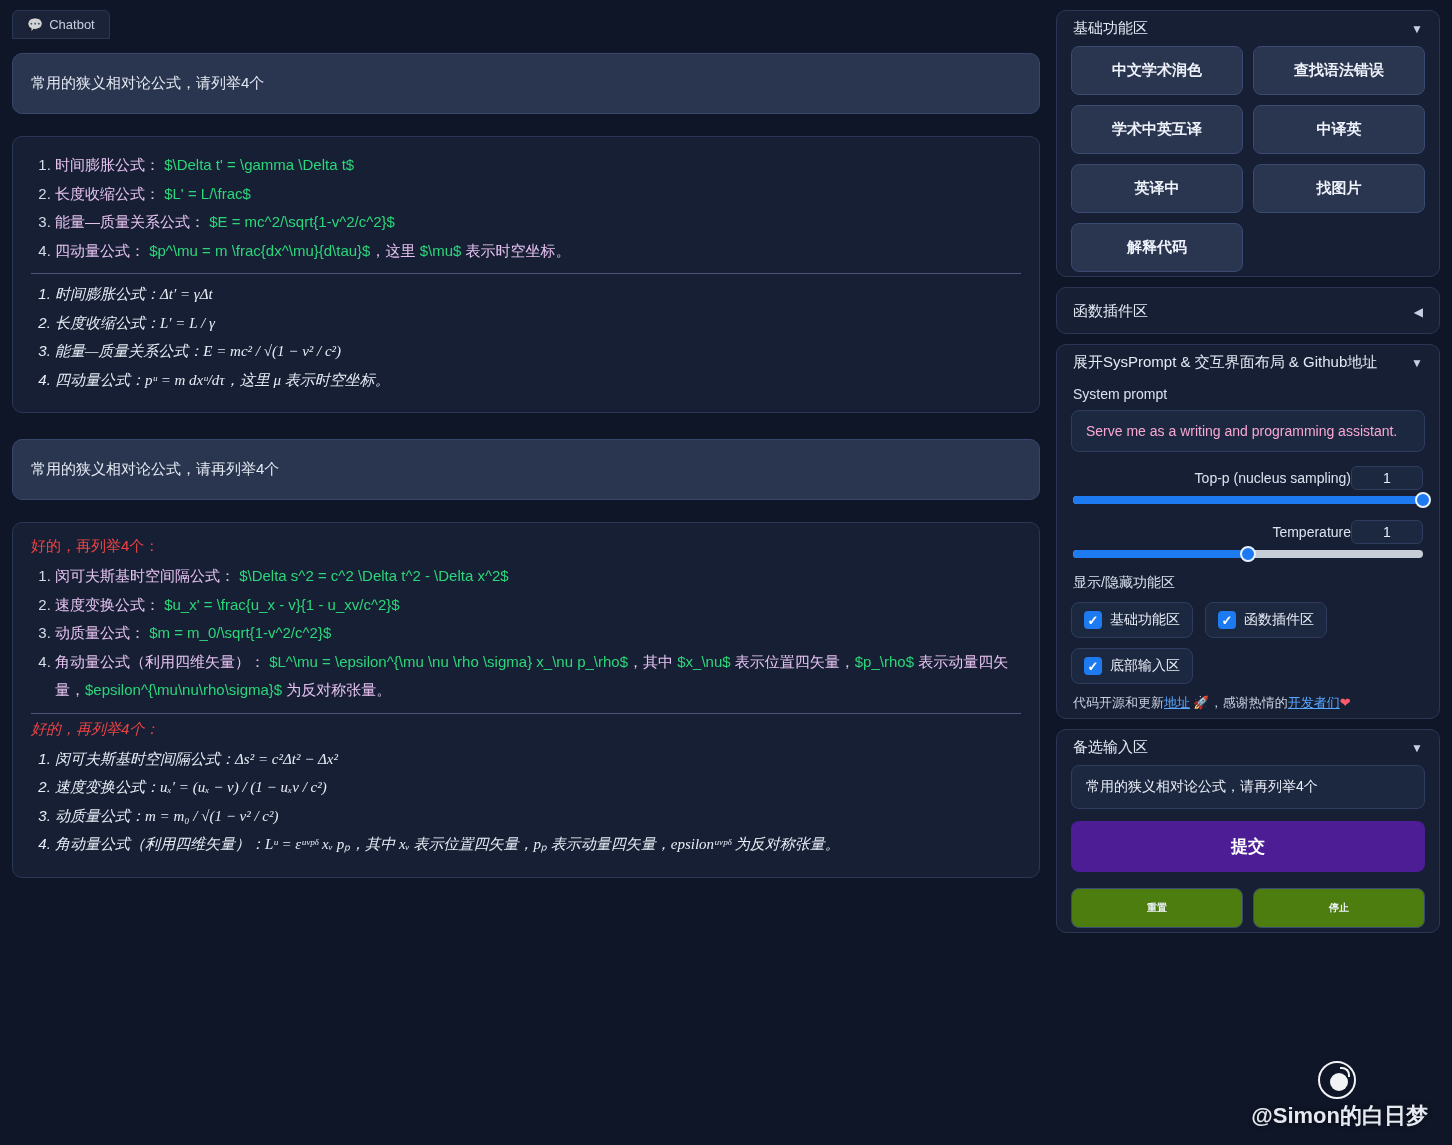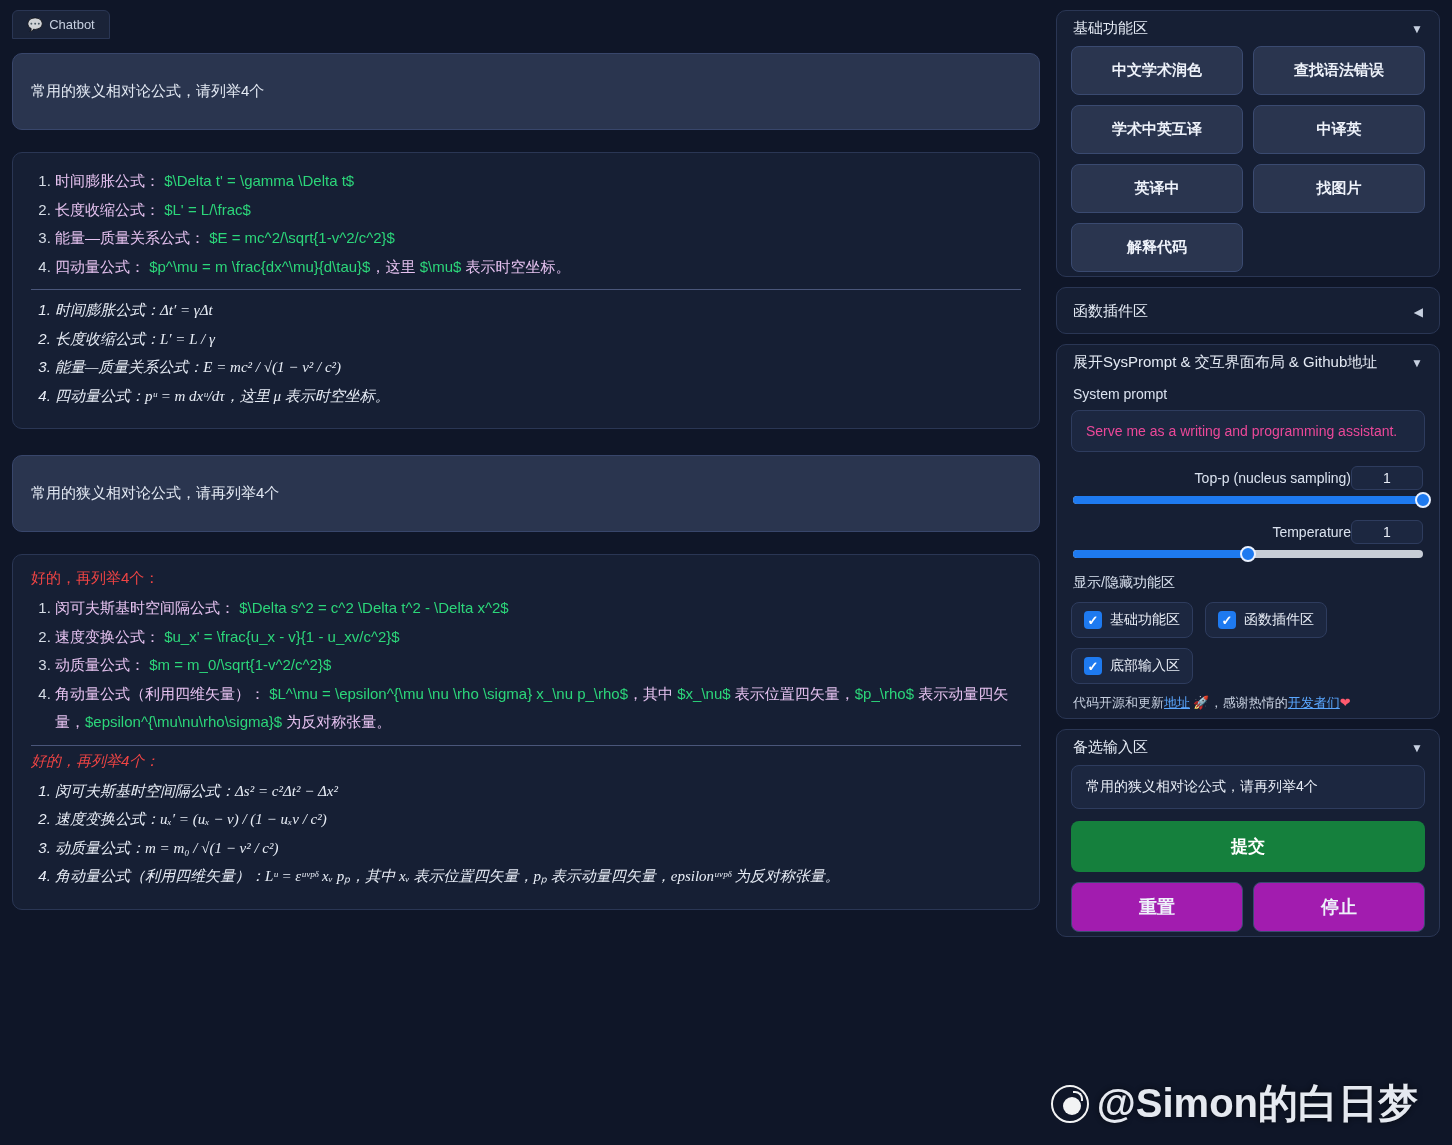--- a/index.html
+++ b/index.html
@@ -27,21 +27,21 @@
   display: flex;
   align-items: center;
   gap: 6px;
 }
 .tab .icon { font-size: 13px; opacity: .8; }
 
 .bubble-user {
   background: #2a354f;
   border: 1px solid #38466b;
   border-radius: 10px;
-  padding: 28px 18px;
+  padding: 20px 18px;
   color: #e4eaf4;
   font-size: 15px;
   margin-bottom: 12px;
 }
 .bubble-bot {
   background: #161f34;
   border: 1px solid #2a3654;
   border-radius: 10px;
   padding: 14px 18px 18px 18px;
   margin-bottom: 16px;
@@ -84,21 +84,21 @@
   text-align: center;
   cursor: pointer;
 }
 
 .sp-label { color: #dbe3f0; font-size: 14px; margin: 6px 2px 8px 2px; }
 .sp-box {
   background: #1c2740;
   border: 1px solid #2e3c5e;
   border-radius: 8px;
   padding: 12px 14px;
-  color: #ec4899;
+  color: #f9a8d4;
   font-size: 14px;
   margin-bottom: 14px;
 }
 
 .slider-row { display: flex; justify-content: flex-end; align-items: center; margin: 4px 2px 6px 2px; }
 .slider-row .name { color: #dbe3f0; font-size: 14px; }
 .slider-row .val {
   background: #1c2740;
   border: 1px solid #2e3c5e;
   border-radius: 6px;
@@ -155,58 +155,59 @@
 .alt-input {
   background: #1c2740;
   border: 1px solid #2e3c5e;
   border-radius: 8px;
   padding: 12px 14px;
   color: #e8edf6;
   font-size: 14px;
   margin-bottom: 12px;
 }
 .btn-submit {
-  background: #15803d;
+  background: #4c1d95;
   border: none;
   border-radius: 8px;
   color: #fff;
   font-size: 17px;
   font-weight: 600;
   width: 100%;
   padding: 14px 0;
   cursor: pointer;
-  margin-bottom: 10px;
+  margin-bottom: 16px;
 }
 .btn-row { display: flex; gap: 10px; }
 .btn-half {
   flex: 1;
-  background: #a21caf;
+  background: #4d7c0f;
   border: 1px solid #3a4a70;
   border-radius: 8px;
   color: #eef2fa;
-  font-size: 18px;
+  font-size: 10px;
   font-weight: 600;
   padding: 12px 0;
   text-align: center;
   cursor: pointer;
 }
 
 .watermark {
   position: fixed;
-  right: 34px;
+  right: 24px;
   bottom: 14px;
   color: #f2f5fb;
-  font-size: 40px;
+  font-size: 22px;
   font-weight: 600;
   opacity: .95;
   display: flex;
   align-items: center;
   gap: 2px;
   text-shadow: 0 0 6px rgba(0,0,0,.6);
   pointer-events: none;
+  flex-direction: column;
 }
 .weibo-icon {
   width: 38px; height: 38px;
   border: 2px solid #fff;
   border-radius: 50%;
   margin-right: 6px;
   position: relative;
 }
 .weibo-icon::before {
   content: ""; position: absolute; right: 6px; bottom: 6px;

